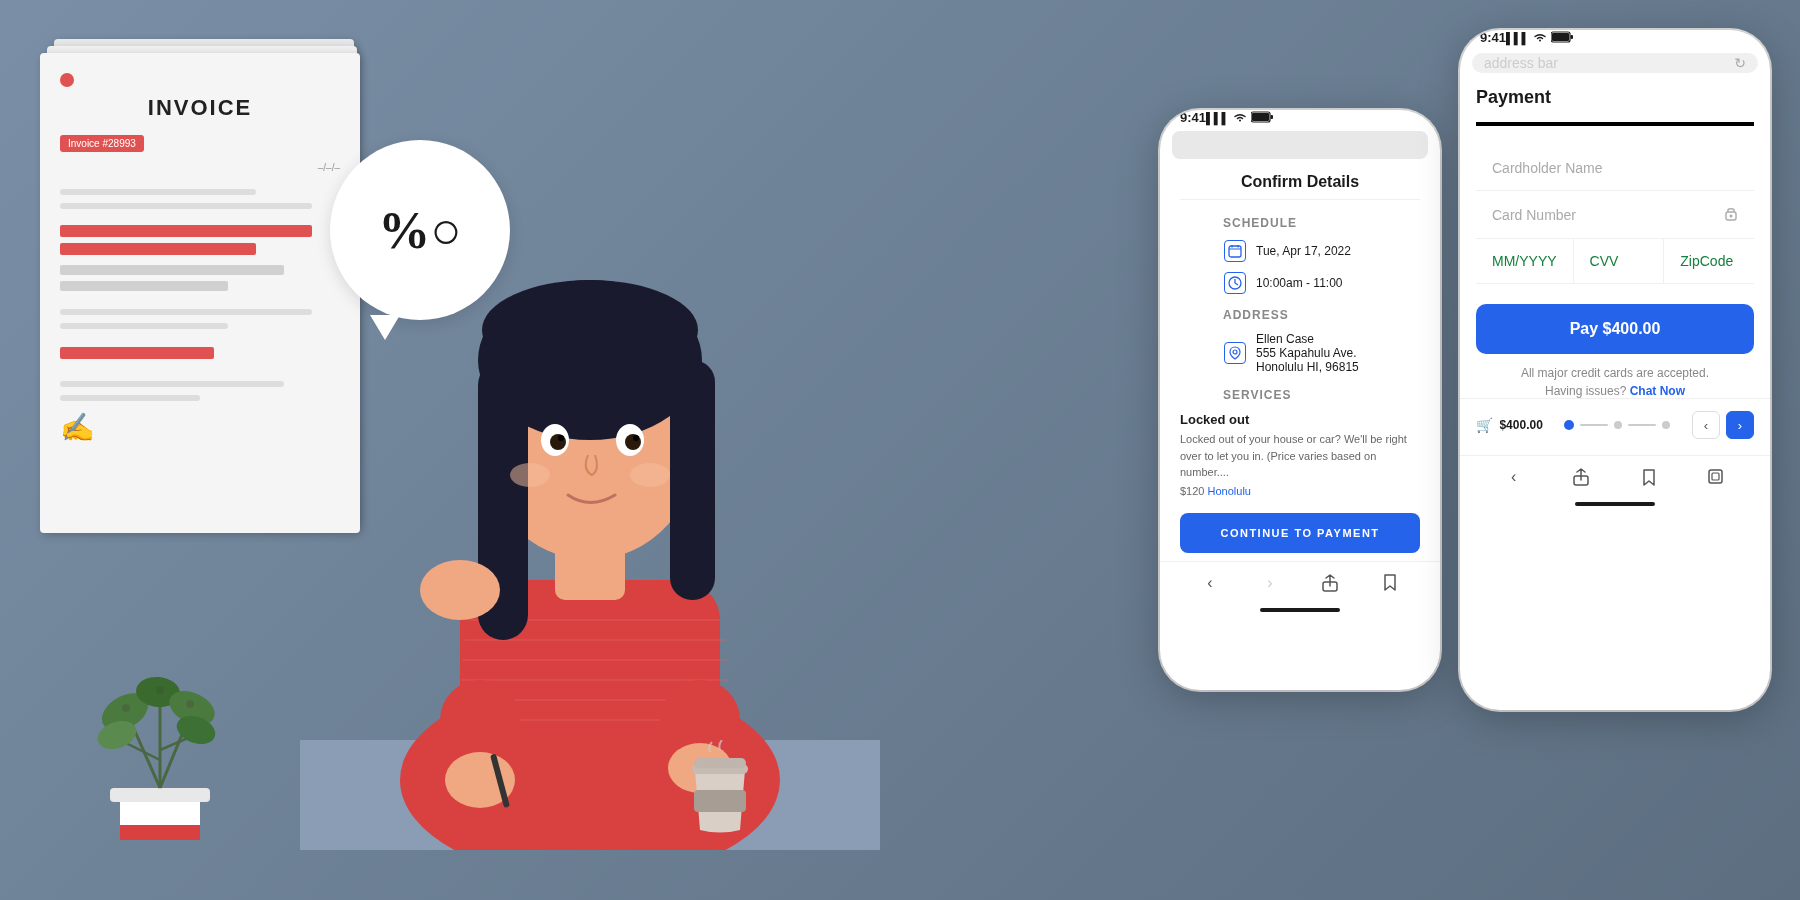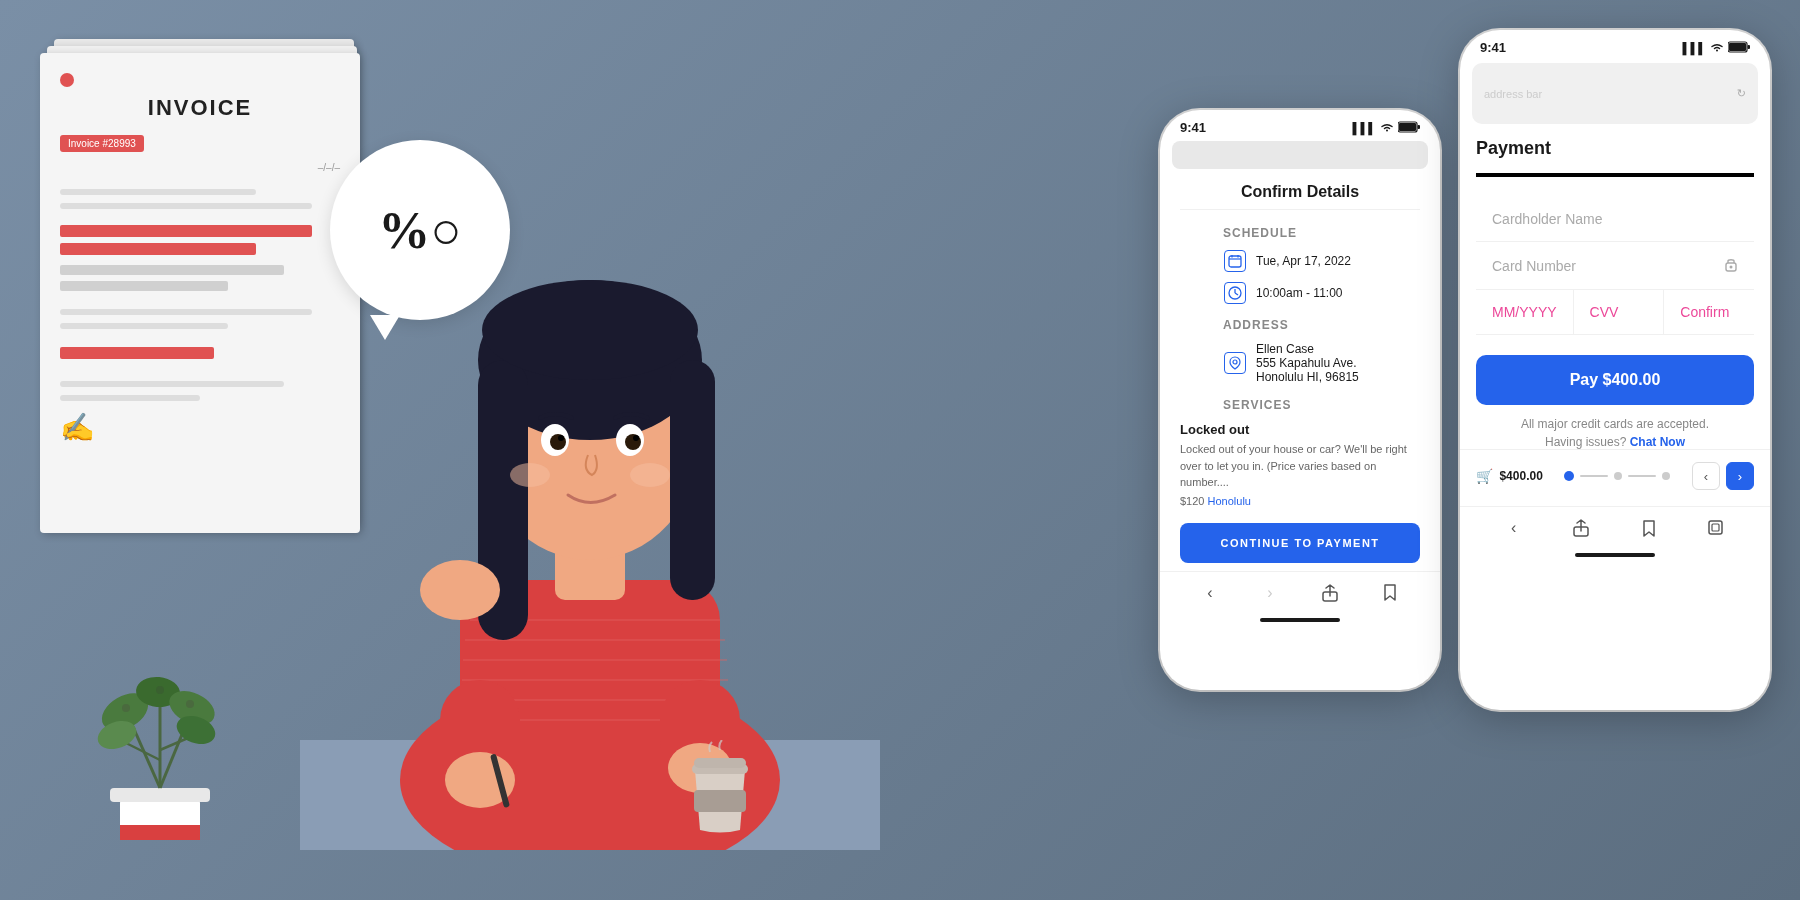--- a/index.html
+++ b/index.html
@@ -211,37 +211,36 @@
     }
 
     .phone-right {
       width: 310px;
       height: 680px;
     }
 
     
     .status-bar {
       display: flex;
-      justify-content: space-between;
-      align-items: center;
-      padding: 10px 20px 4px;
+      align-items: center;
+      padding: 0 20px 4px;
       font-size: 13px;
       font-weight: 600;
       color: #1a1a1a;
     }
     .status-bar .time { font-weight: 700; }
     .status-icons { display: flex; align-items: center; gap: 4px; font-size: 11px; }
 
     
     .address-bar {
       margin: 4px 12px 8px;
       background: #f0f0f0;
       border-radius: 10px;
-      padding: 24px 12px;
-      font-size: 11px;
+      padding: 2px 12px;
+      font-size: 14px;
       color: #888;
       display: flex;
       justify-content: space-between;
       align-items: center;
     }
 
     
     .phone-left .phone-content {
       padding: 0 20px;
     }
@@ -374,21 +373,21 @@
       font-size: 14px;
     }
     .payment-row-small {
       display: flex;
       border-bottom: 1px solid #f0f0f0;
     }
     .payment-cell {
       flex: 1;
       padding: 14px 16px;
       font-size: 14px;
-      color: #ec4899;
+      color: #15803d;
       border-right: 1px solid #f0f0f0;
     }
     .payment-cell:last-child { border-right: none; }
 
     .pay-btn {
       margin: 20px 16px 0;
       width: calc(100% - 32px);
       padding: 16px;
       background: #2563eb;
       color: white;
@@ -748,21 +747,21 @@
               <rect x="2" y="7" width="10" height="8" rx="2" stroke="#aaa" stroke-width="1.4" fill="none"></rect>
               <path d="M4 7 L4 5 C4 3.3 10 3.3 10 5 L10 7" stroke="#aaa" stroke-width="1.4" fill="none"></path>
               <circle cx="7" cy="11" r="1.5" fill="#aaa"></circle>
             </svg>
         </span>
       </div>
 
       <div class="payment-row-small">
         <div class="payment-cell">MM/YYYY</div>
         <div class="payment-cell">CVV</div>
-        <div class="payment-cell">Confirm</div>
+        <div class="payment-cell">ZipCode</div>
       </div>
     </div>
 
     <button class="pay-btn">Pay $400.00</button>
 
     <div class="payment-note">
       <span>All major credit cards are accepted.</span>
     </div>
     <div class="payment-note" style="margin-top:4px;">
       <span>Having issues?</span>

